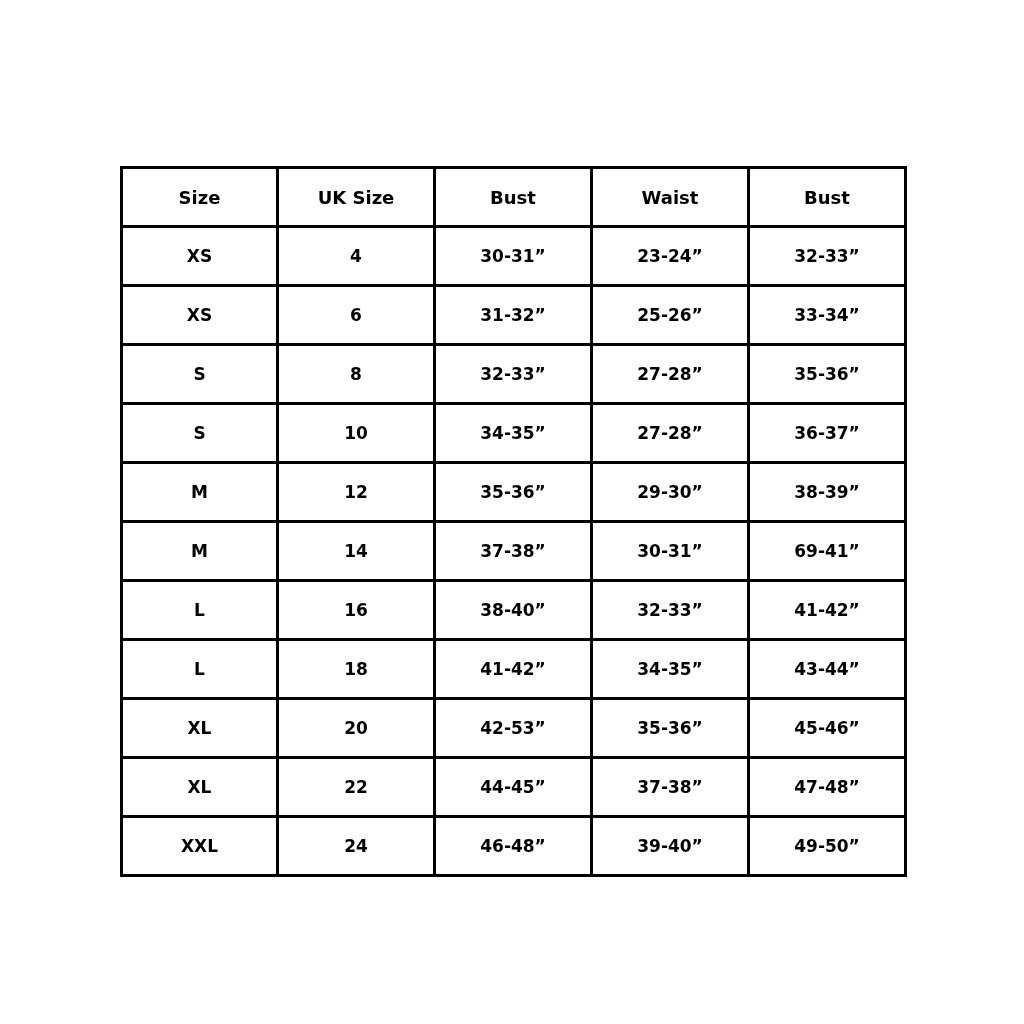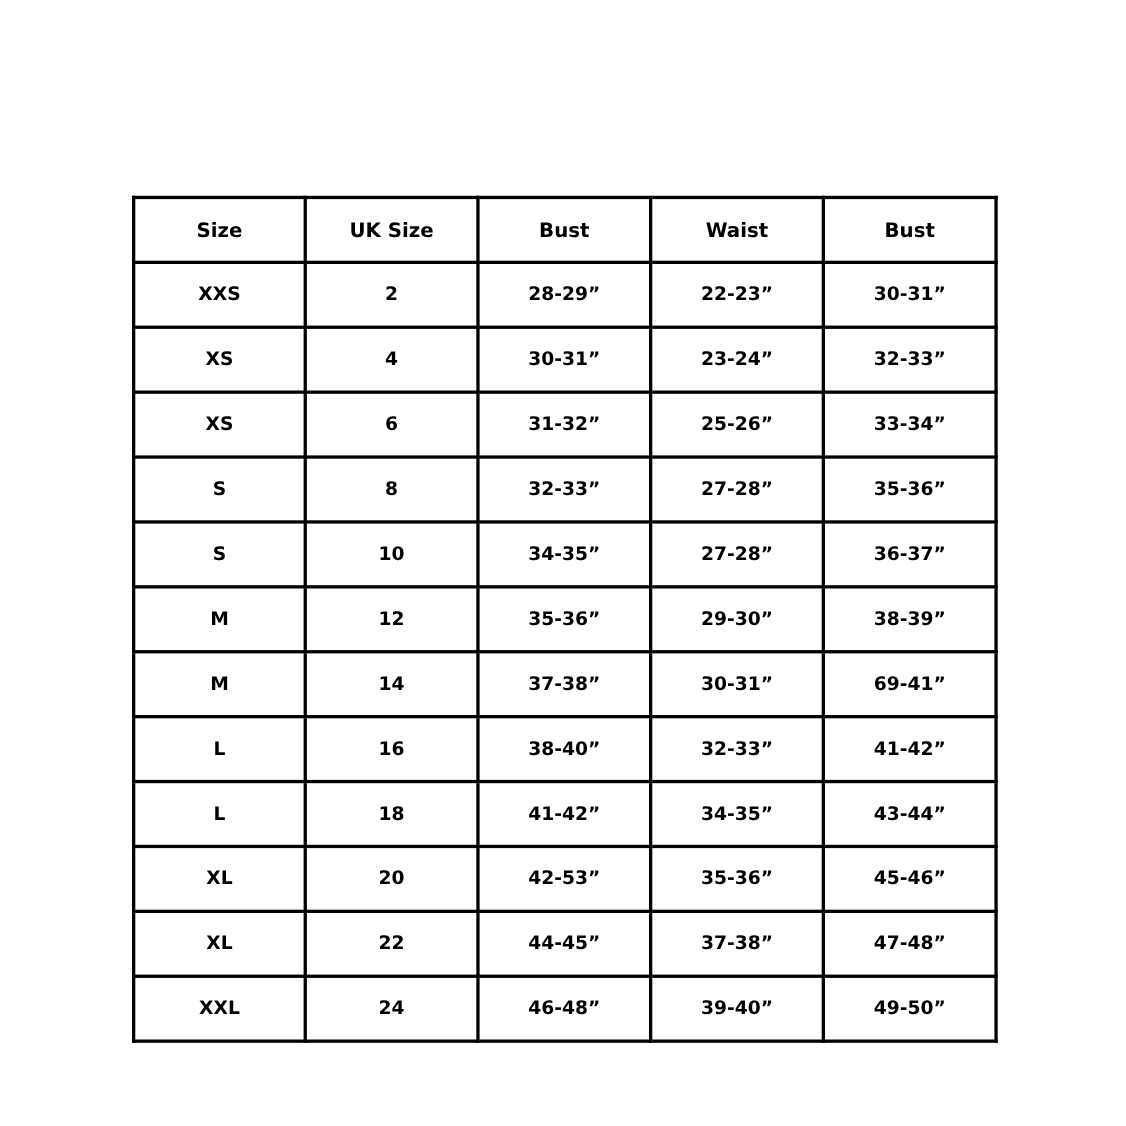--- a/index.html
+++ b/index.html
@@ -28,21 +28,20 @@
     text-align: center;
     font-size: 25px;
     font-weight: bold;
     letter-spacing: 0.2px;
   }
   .table-wrap {
     position: absolute;
     top: 166px;
     left: 120px;
     width: 784px;
-    margin-top: 12px;
   }
   table.size-chart {
     border-collapse: collapse;
     width: 784px;
     table-layout: fixed;
   }
   table.size-chart th,
   table.size-chart td {
     border: 3px solid #000000;
     text-align: center;
@@ -79,27 +78,20 @@
       <thead>
         <tr>
           <th>Size</th>
           <th>UK Size</th>
           <th>Bust</th>
           <th>Waist</th>
           <th>Bust</th>
         </tr>
       </thead>
       <tbody>
-        <tr>
-          <td>XXS</td>
-          <td>2</td>
-          <td>28-29”</td>
-          <td>22-23”</td>
-          <td>30-31”</td>
-        </tr>
         <tr>
           <td>XS</td>
           <td>4</td>
           <td>30-31”</td>
           <td>23-24”</td>
           <td>32-33”</td>
         </tr>
         <tr>
           <td>XS</td>
           <td>6</td>

